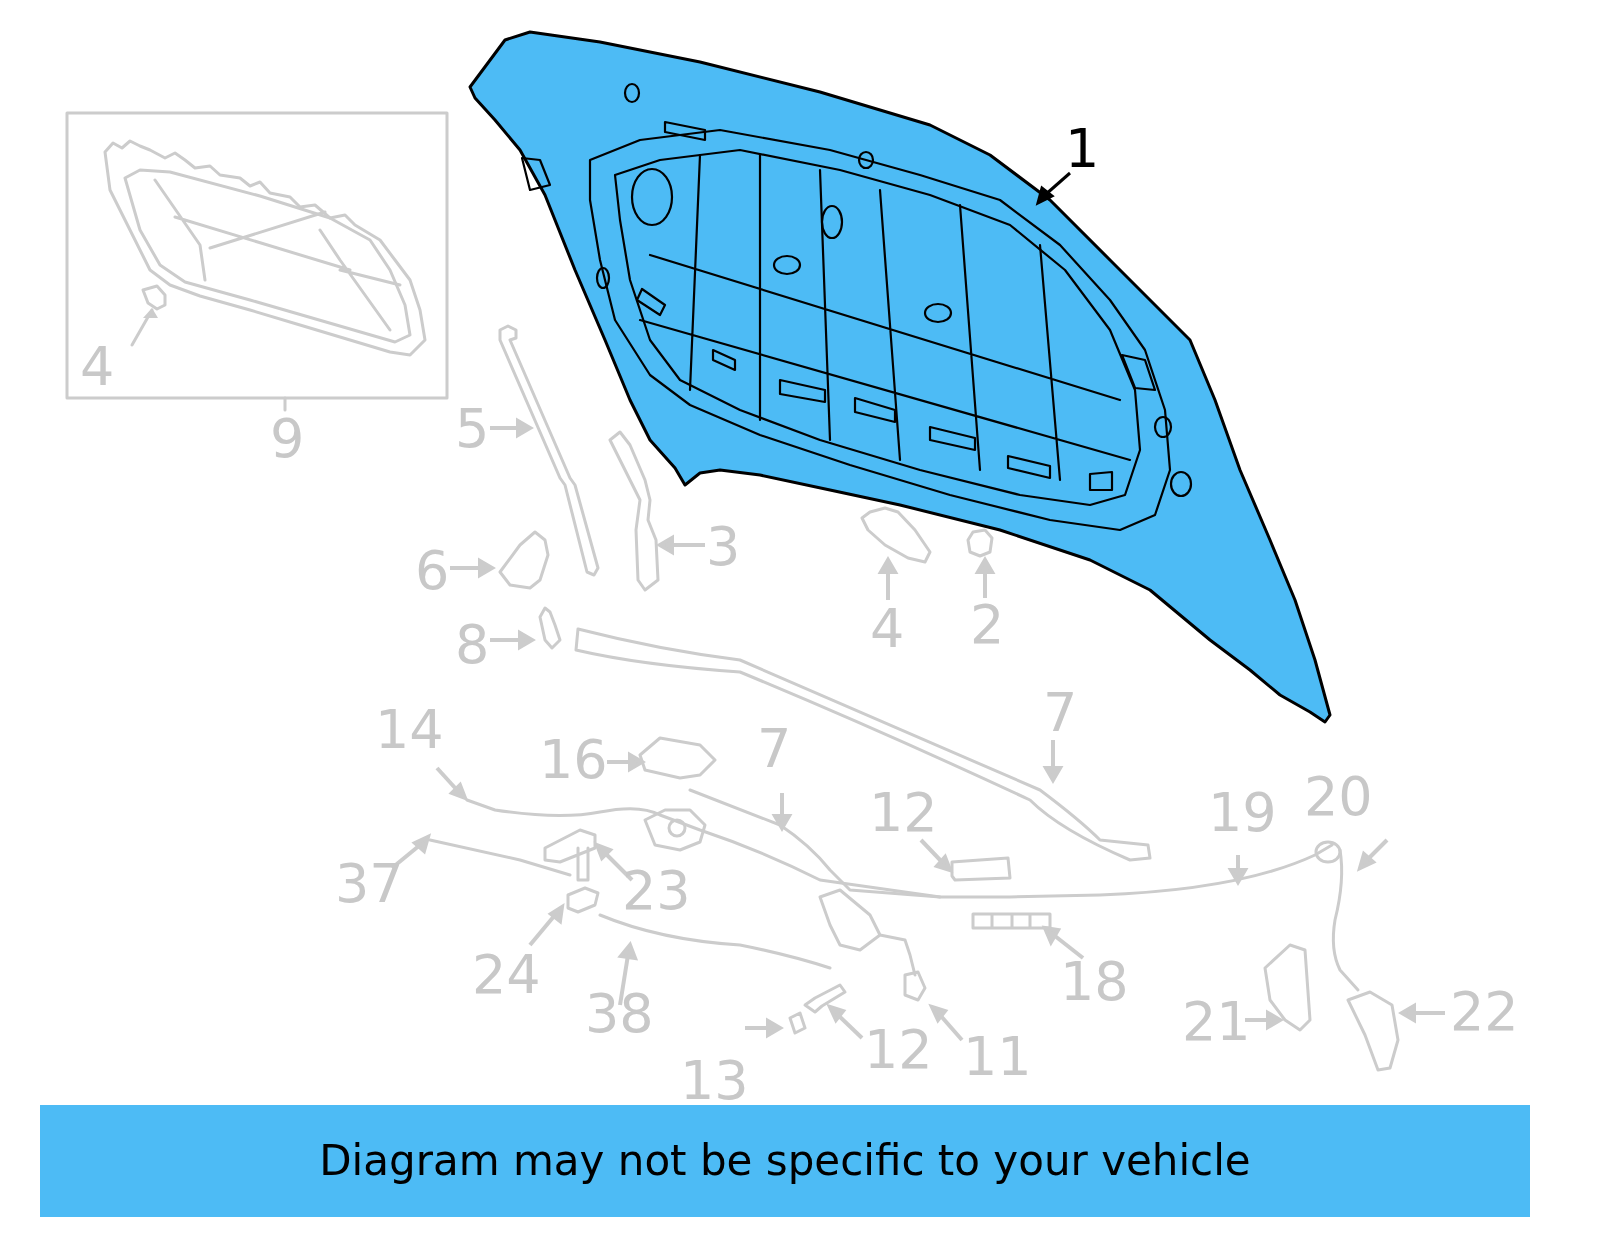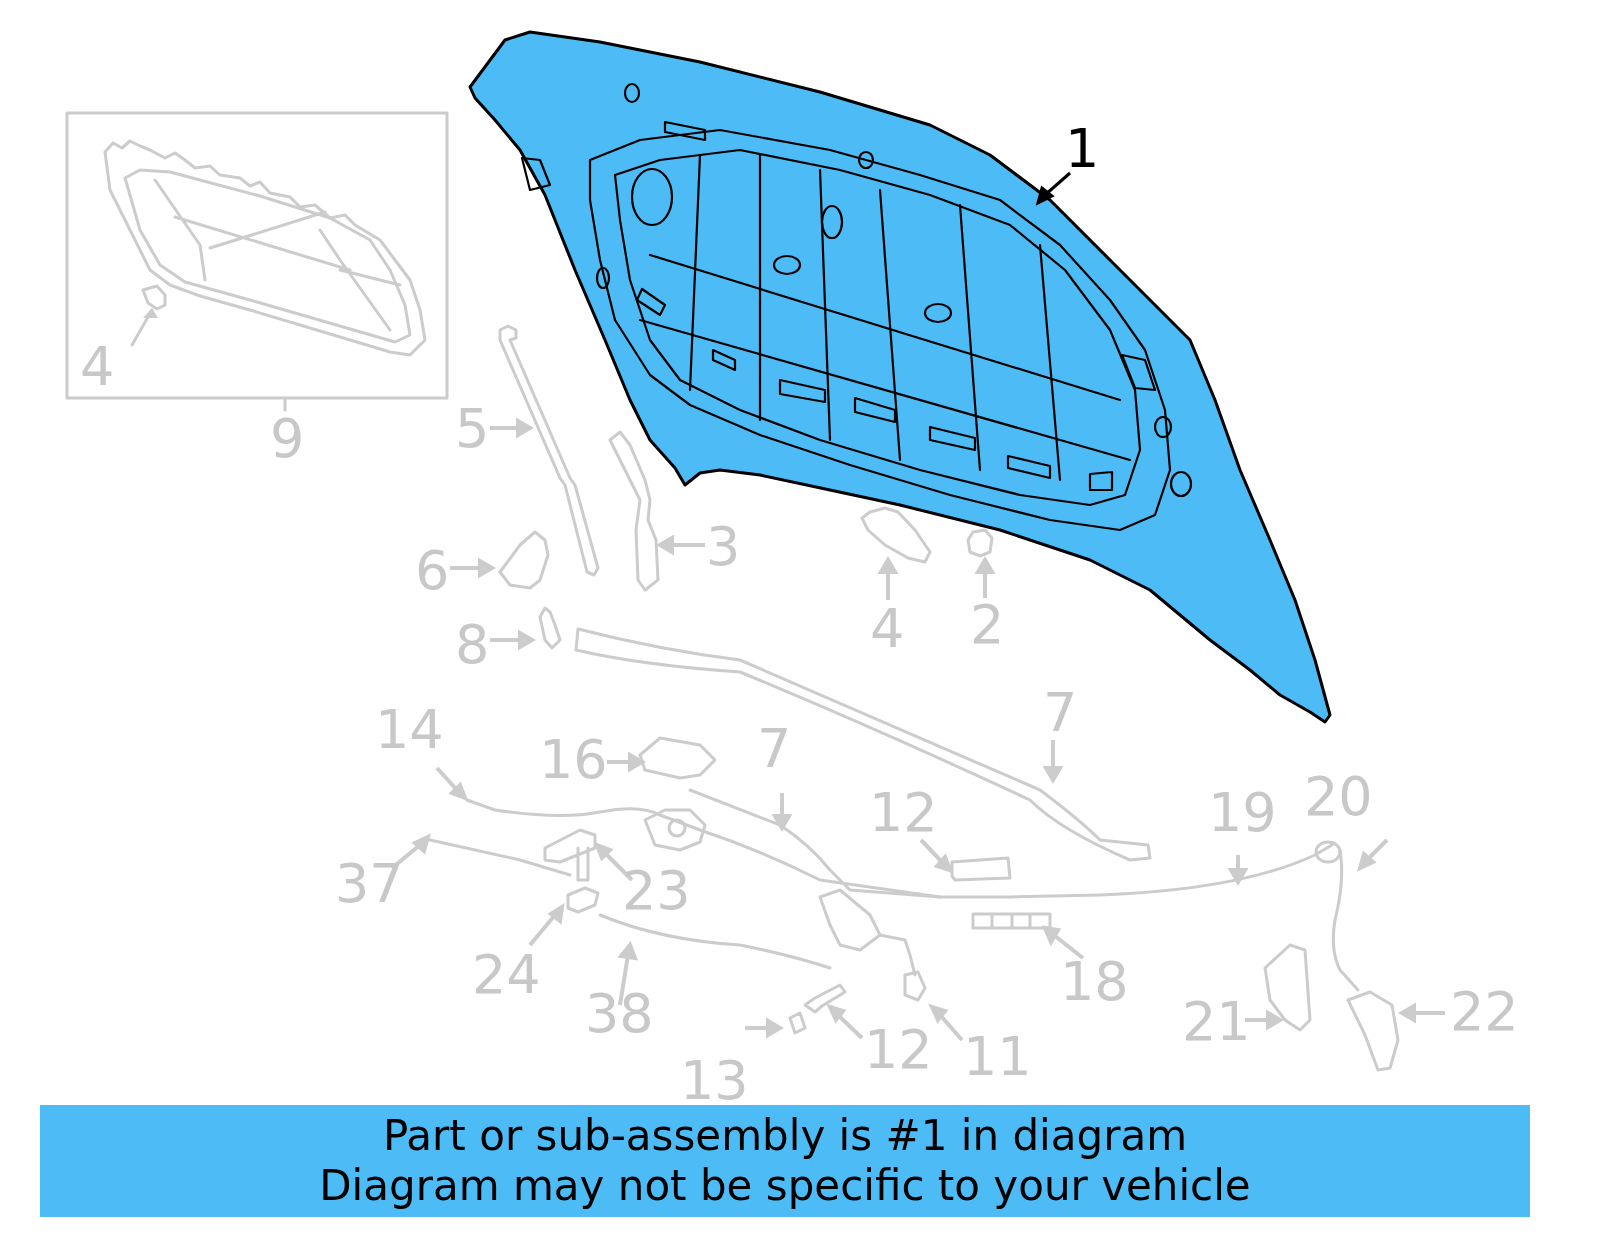--- a/index.html
+++ b/index.html
@@ -212,15 +212,14 @@
   <span class="callout" style="left:1304px;top:770px">20</span>
   <span class="callout" style="left:1182px;top:995px">21</span>
   <span class="callout" style="left:1450px;top:985px">22</span>
   <span class="callout" style="left:622px;top:864px">23</span>
   <span class="callout" style="left:472px;top:948px">24</span>
   <span class="callout" style="left:335px;top:857px">37</span>
   <span class="callout" style="left:585px;top:987px">38</span>
 </div>
 
 <div id="banner">
-  <div>Part or sub-assembly is #1 in diagram</div>
   <div>Diagram may not be specific to your vehicle</div>
 </div>
 
 </body></html>

